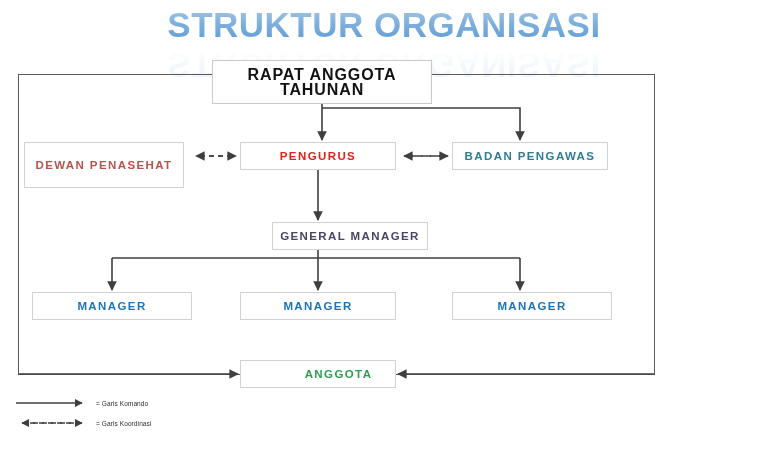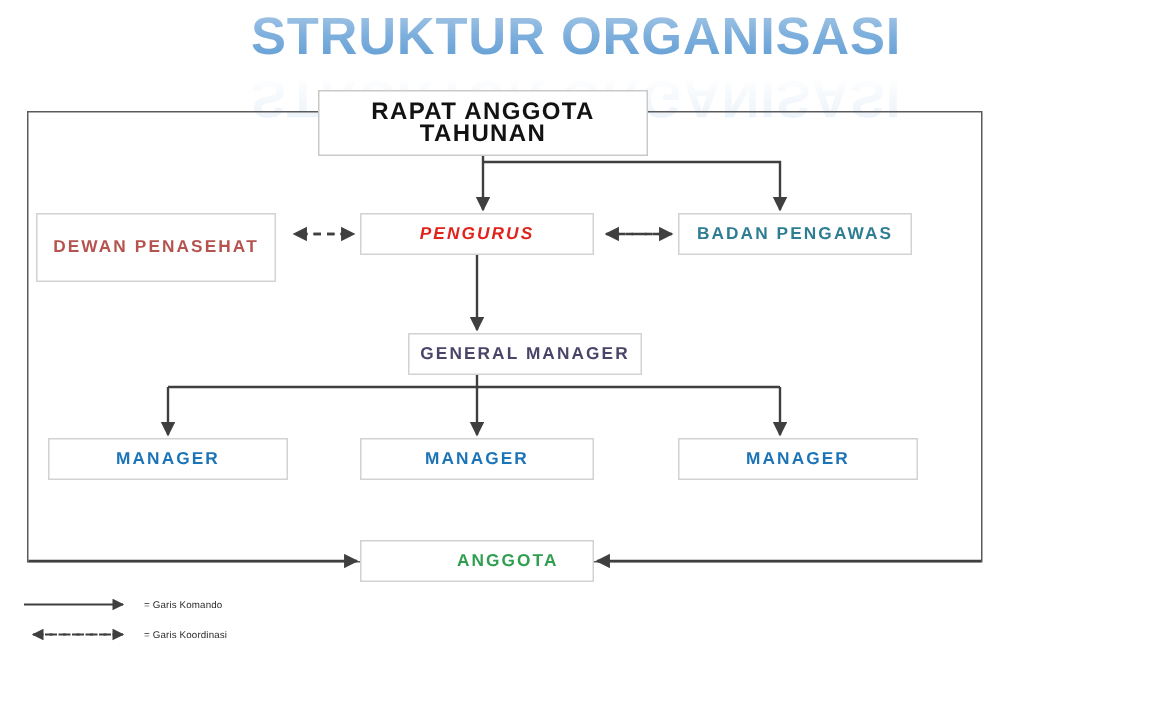--- a/index.html
+++ b/index.html
@@ -89,21 +89,21 @@
   }
 
   .node-rat {
     left: 212px; top: 60px; width: 220px; height: 44px;
     color: #121212;
     font-size: 16px;
     letter-spacing: 0.9px;
     border-color: #c9c9c9;
   }
   .node-dewan  { left: 24px;  top: 142px; width: 160px; height: 46px; color: #b5534e; }
-  .node-pengurus { left: 240px; top: 142px; width: 156px; height: 28px; color: #e0231b; font-style: italic; }
+  .node-pengurus { left: 240px; top: 142px; width: 156px; height: 28px; color: #e0231b; }
   .node-badan  { left: 452px; top: 142px; width: 156px; height: 28px; color: #2e7d93; }
   .node-gm     { left: 240px; top: 222px; width: 156px; height: 28px; color: #4a4468; margin-left: 32px; }
   .node-mgr-1  { left: 32px;  top: 292px; width: 160px; height: 28px; color: #1c74b8; }
   .node-mgr-2  { left: 240px; top: 292px; width: 156px; height: 28px; color: #1c74b8; }
   .node-mgr-3  { left: 452px; top: 292px; width: 160px; height: 28px; color: #1c74b8; }
   .node-anggota{ left: 240px; top: 360px; width: 156px; height: 28px; color: #2f9e4f; padding-left: 41px; }
 
   
   .connectors {
     position: absolute;

